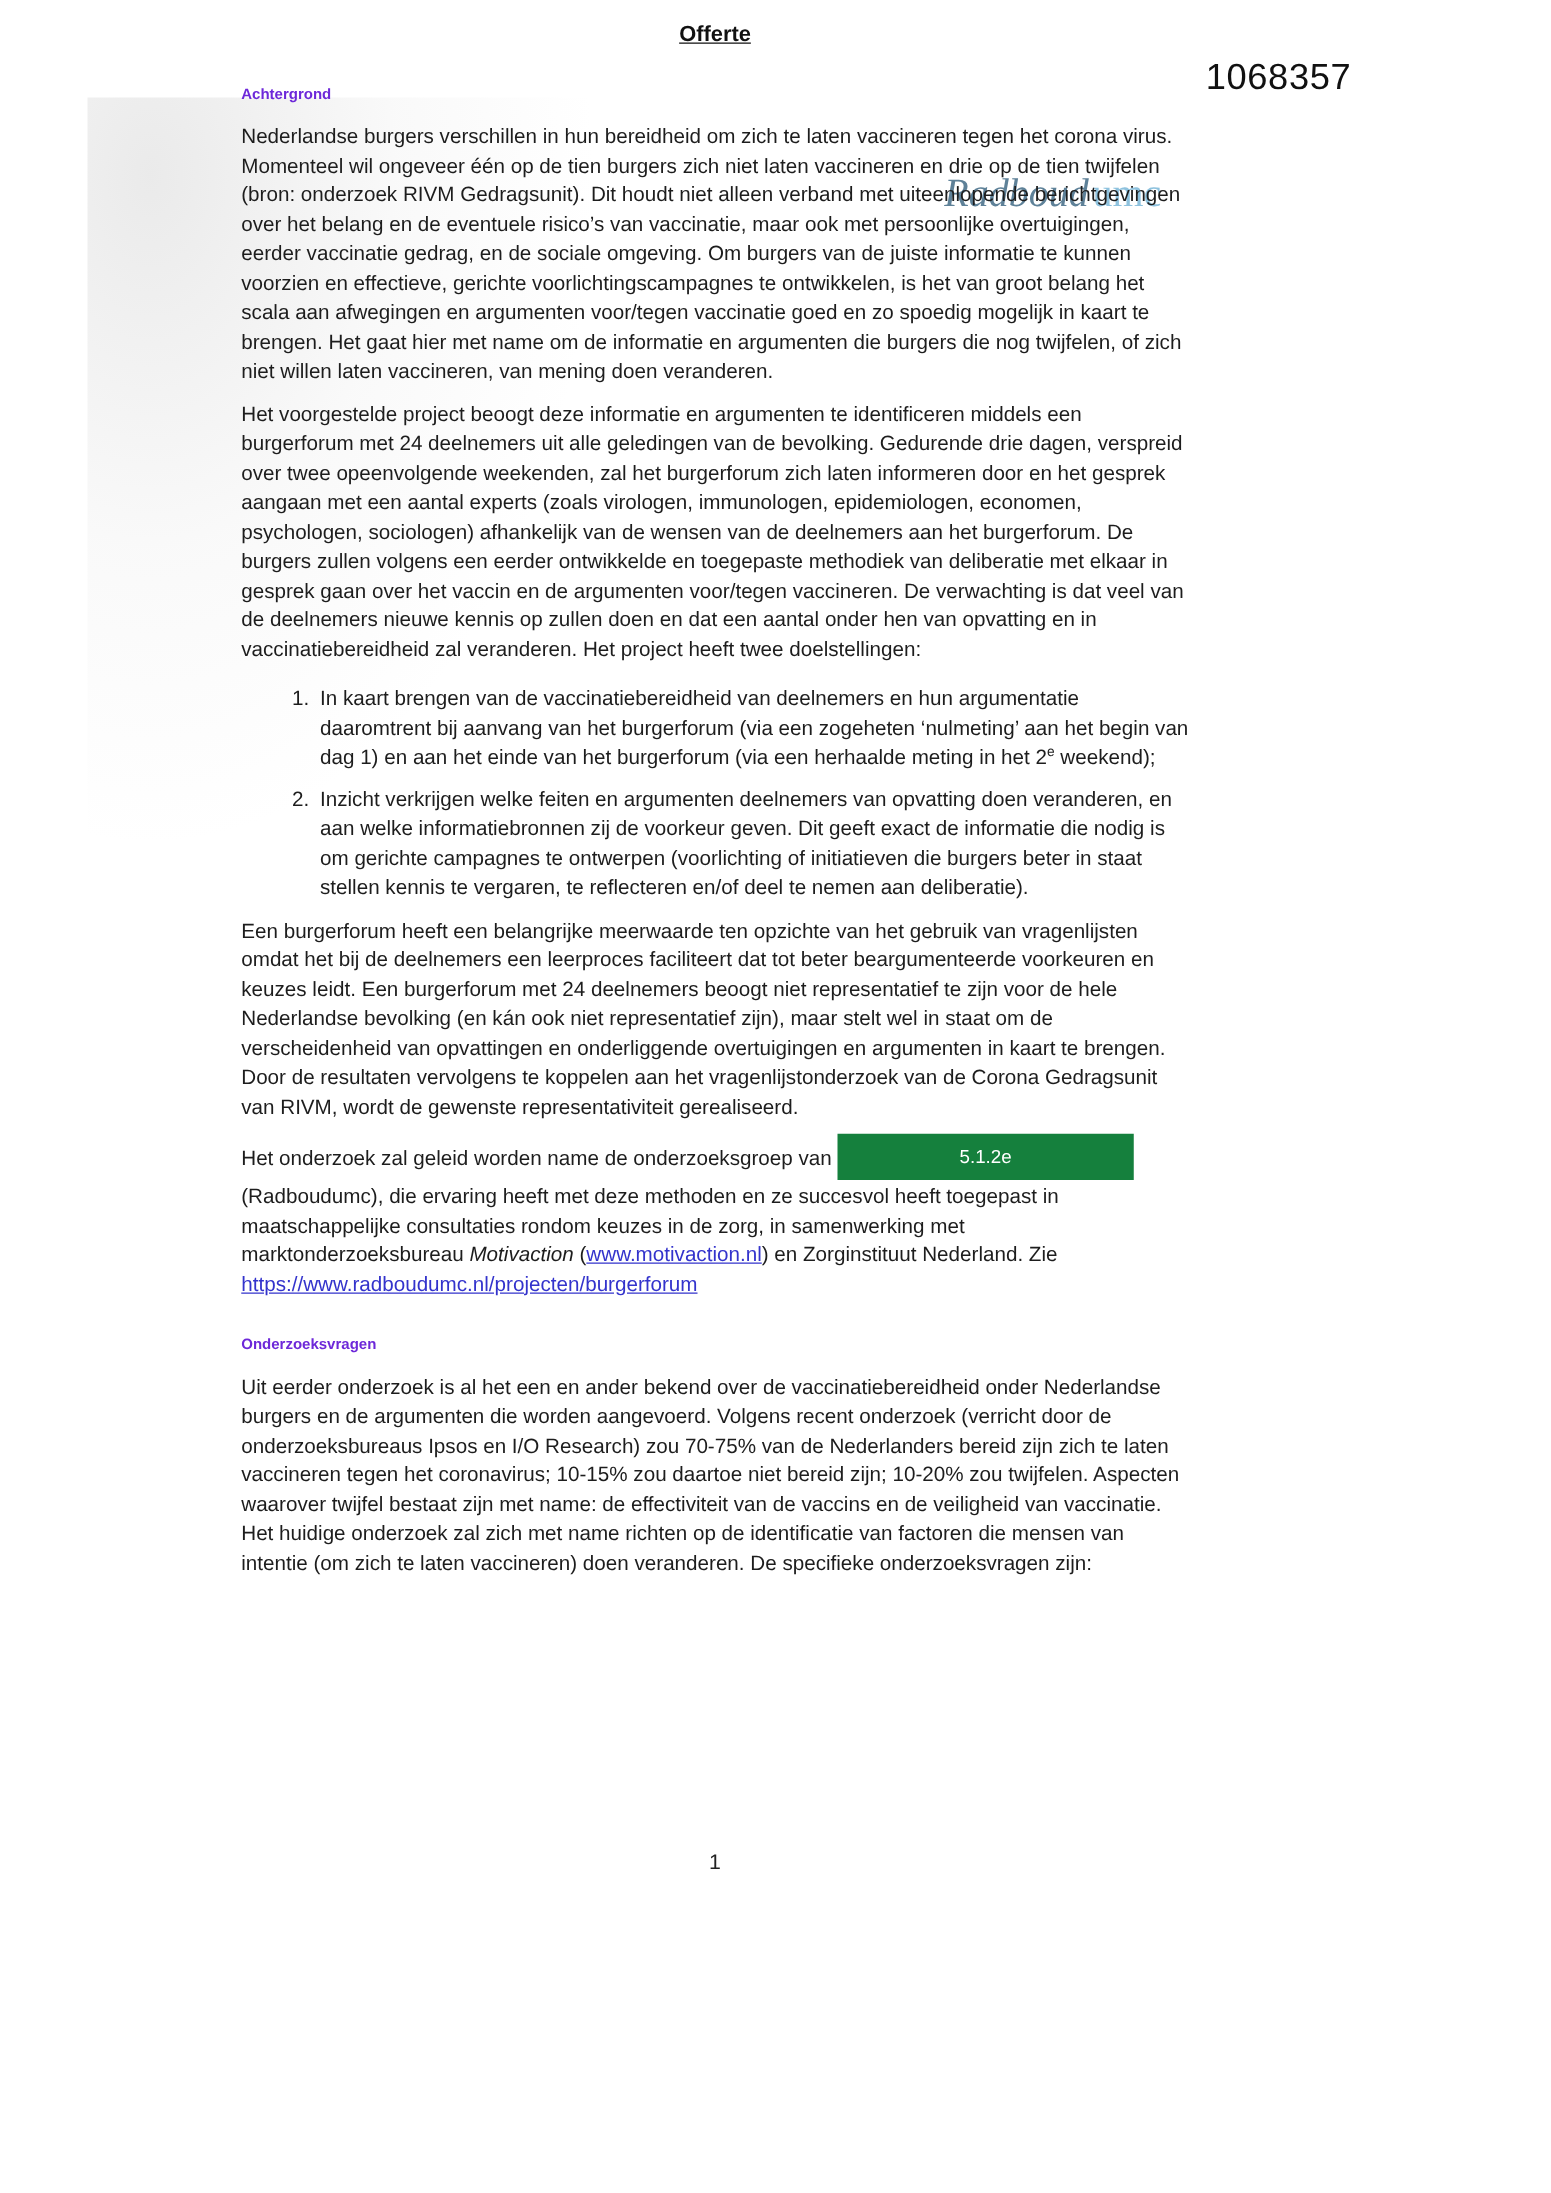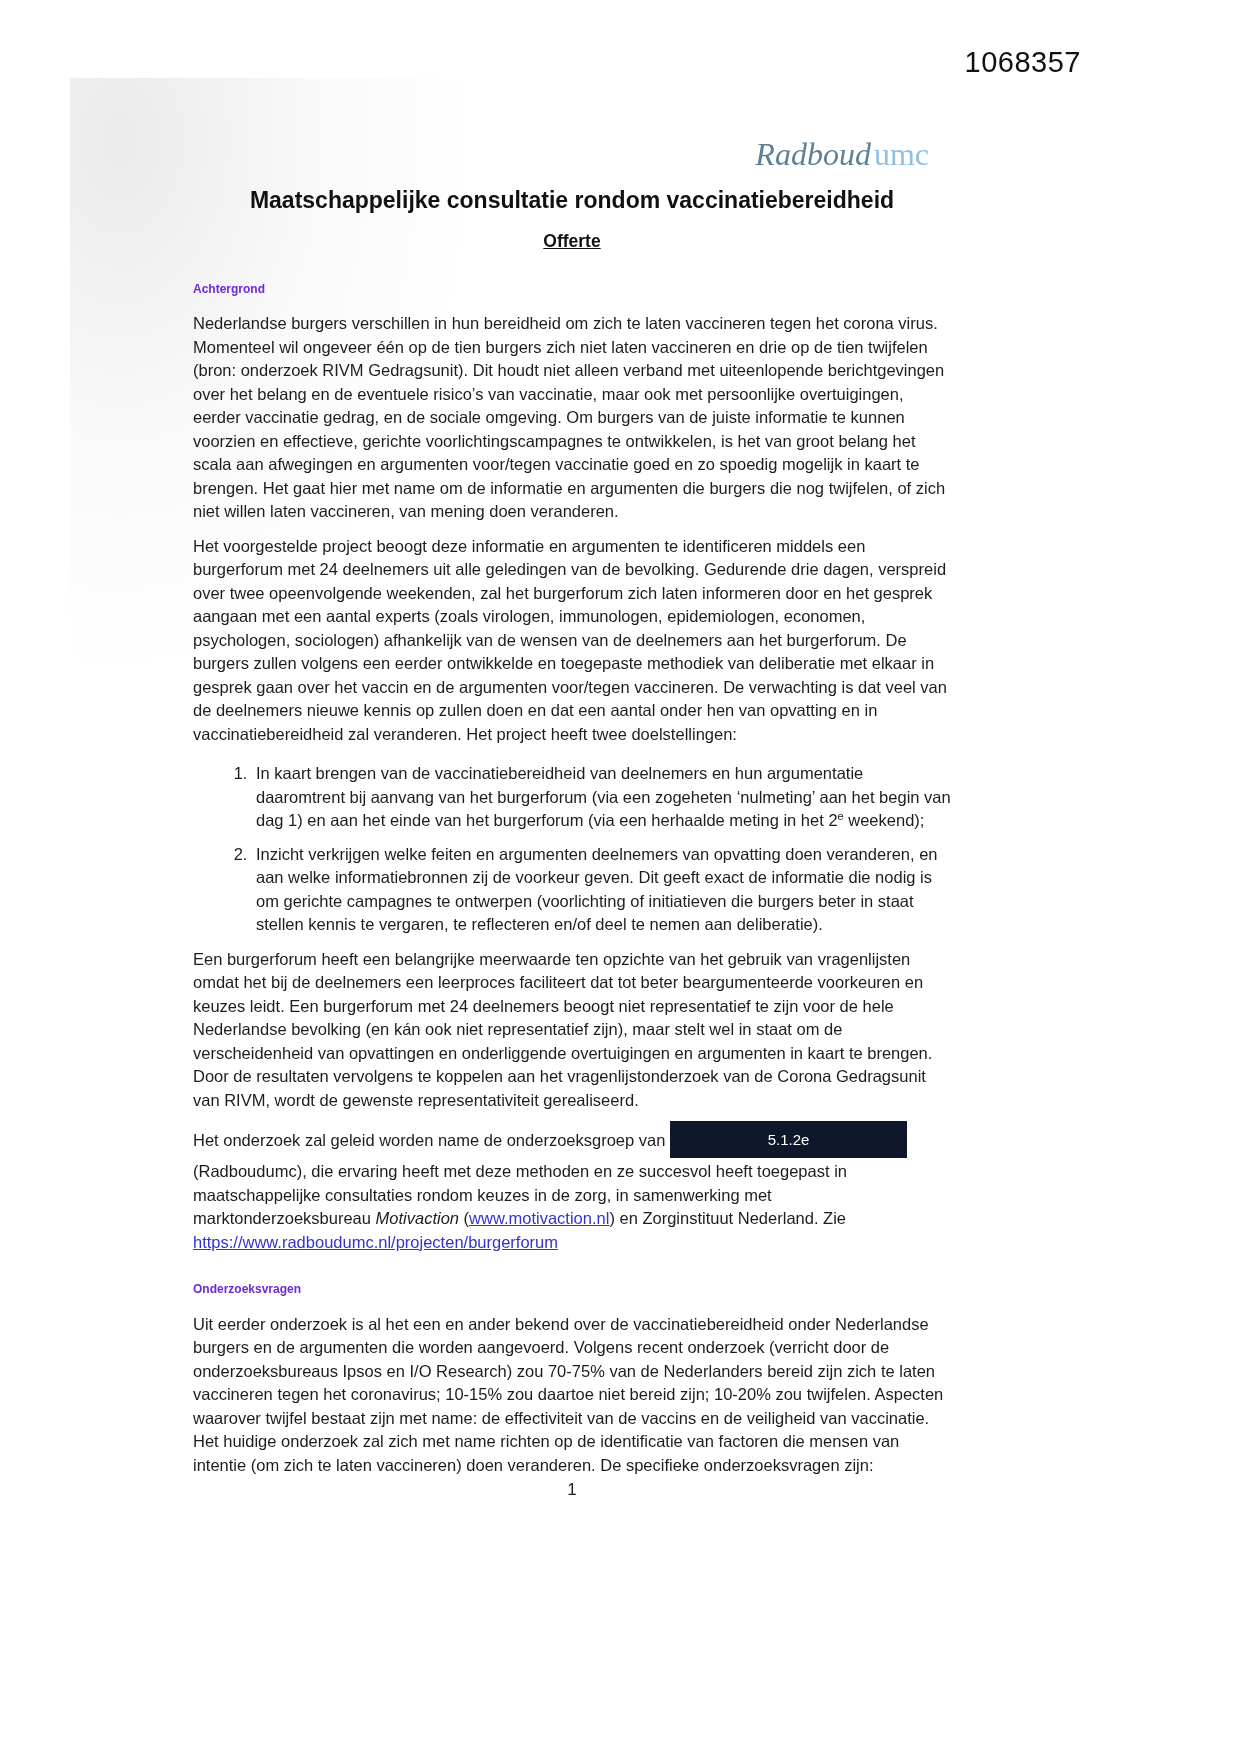--- a/index.html
+++ b/index.html
@@ -43,21 +43,21 @@
     text-align:center; margin:16px 0 0 0; color:#111;
   }
   .heading {
     font-size:12px; font-weight:bold; margin:24px 0 0 0; color:#6d28d9;
   }
   .para { margin:11px 0 0 0; }
   ol.numlist { margin:16px 0 0 0; padding-left:59px; }
   ol.numlist li { margin:10px 0 0 0; padding-left:4px; }
   .redaction {
     display:inline-block; width:237px; height:37px;
-    background:#0f172a; color:#ffffff;
+    background:#15803d; color:#ffffff;
     font-size:15px; line-height:37px; text-align:center;
     vertical-align:middle; position:relative; top:-2px;
   }
   a.link { color:#3333cc; text-decoration:underline; cursor:pointer; }
   em.brand { font-style:italic; }
   sup.sup { font-size:11px; line-height:0; vertical-align:super; }
   .page-number {
     position:absolute; top:1480px; left:193px; width:758px;
     text-align:center; font-size:17px; color:#222;
   }
@@ -68,21 +68,20 @@
 <div class="page">
   <div class="scan-shade"></div>
 
   <div class="doc-number">1068357</div>
 
   <div class="logo">
     <span class="logo-radboud">Radboud</span><span class="logo-umc">umc</span>
   </div>
 
   <div class="content">
-    <div class="title">Maatschappelijke consultatie rondom vaccinatiebereidheid</div>
     <div class="subtitle">Offerte</div>
 
     <div class="heading">Achtergrond</div>
 
     <p class="para">Nederlandse burgers verschillen in hun bereidheid om zich te laten vaccineren tegen het corona virus. Momenteel wil ongeveer één op de tien burgers zich niet laten vaccineren en drie op de tien twijfelen (bron: onderzoek RIVM Gedragsunit). Dit houdt niet alleen verband met uiteenlopende berichtgevingen over het belang en de eventuele risico’s van vaccinatie, maar ook met persoonlijke overtuigingen, eerder vaccinatie gedrag, en de sociale omgeving. Om burgers van de juiste informatie te kunnen voorzien en effectieve, gerichte voorlichtingscampagnes te ontwikkelen, is het van groot belang het scala aan afwegingen en argumenten voor/tegen vaccinatie goed en zo spoedig mogelijk in kaart te brengen. Het gaat hier met name om de informatie en argumenten die burgers die nog twijfelen, of zich niet willen laten vaccineren, van mening doen veranderen.</p>
     <p class="para">Het voorgestelde project beoogt deze informatie en argumenten te identificeren middels een burgerforum met 24 deelnemers uit alle geledingen van de bevolking. Gedurende drie dagen, verspreid over twee opeenvolgende weekenden, zal het burgerforum zich laten informeren door en het gesprek aangaan met een aantal experts (zoals virologen, immunologen, epidemiologen, economen, psychologen, sociologen) afhankelijk van de wensen van de deelnemers aan het burgerforum. De burgers zullen volgens een eerder ontwikkelde en toegepaste methodiek van deliberatie met elkaar in gesprek gaan over het vaccin en de argumenten voor/tegen vaccineren. De verwachting is dat veel van de deelnemers nieuwe kennis op zullen doen en dat een aantal onder hen van opvatting en in vaccinatiebereidheid zal veranderen. Het project heeft twee doelstellingen:</p>
 
     <ol class="numlist">
       <li><span>In kaart brengen van de vaccinatiebereidheid van deelnemers en hun argumentatie daaromtrent bij aanvang van het burgerforum (via een zogeheten ‘nulmeting’ aan het begin van dag 1) en aan het einde van het burgerforum (via een herhaalde meting in het 2</span><sup class="sup">e</sup><span> weekend);</span></li>
       <li>Inzicht verkrijgen welke feiten en argumenten deelnemers van opvatting doen veranderen, en aan welke informatiebronnen zij de voorkeur geven. Dit geeft exact de informatie die nodig is om gerichte campagnes te ontwerpen (voorlichting of initiatieven die burgers beter in staat stellen kennis te vergaren, te reflecteren en/of deel te nemen aan deliberatie).</li>

